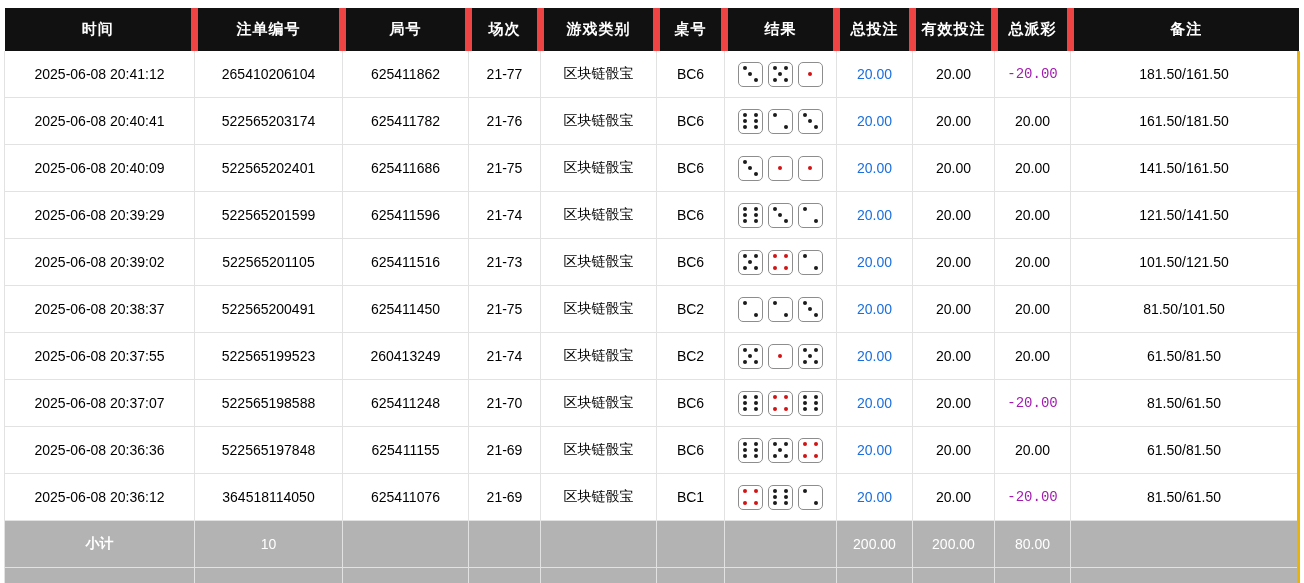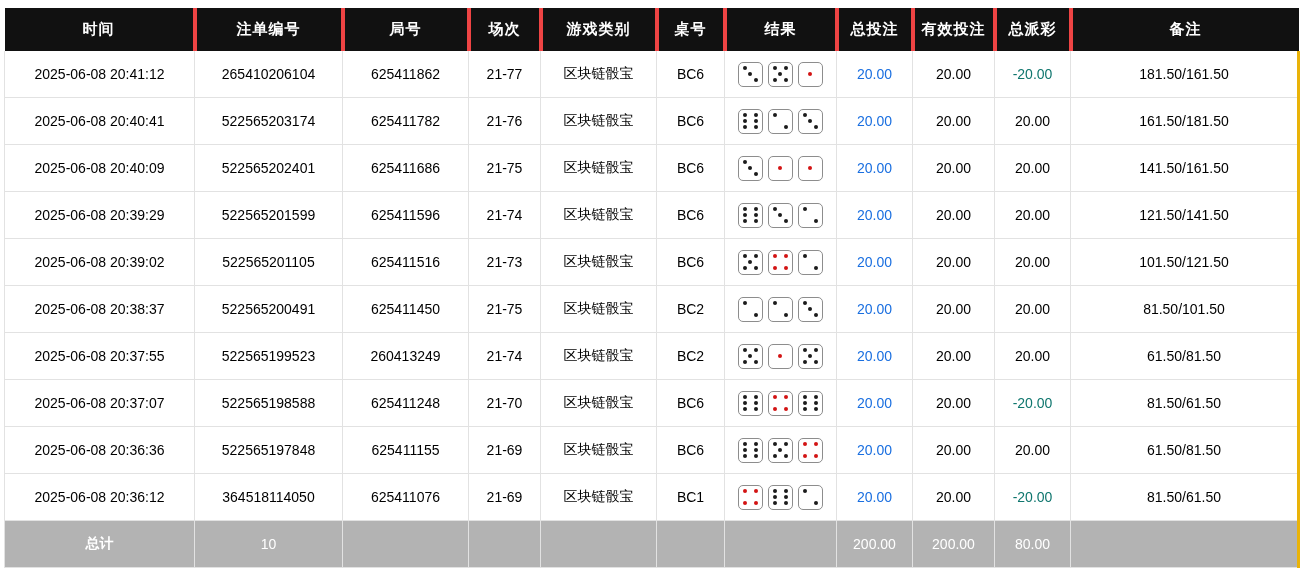--- a/index.html
+++ b/index.html
@@ -21,21 +21,21 @@
     margin: 8px 4px 0 4px;
     table-layout: fixed;
   }
   #bet-table th {
     background: #111111;
     color: #ffffff;
     font-weight: bold;
     font-size: 15px;
     height: 43px;
     padding: 0 4px;
-    border-right: 4px solid #ef4444;
+    border-right: 7px solid #ef4444;
     text-align: center;
     letter-spacing: 1px;
   }
   #bet-table th:last-child { border-right: none; }
   #bet-table td {
     height: 46px;
     border-bottom: 1px solid #e2e2e2;
     border-right: 1px solid #e2e2e2;
     text-align: center;
     font-size: 14px;
@@ -52,21 +52,21 @@
   .c-session  { width: 72px; }
   .c-game     { width: 116px; }
   .c-table    { width: 68px; }
   .c-result   { width: 112px; }
   .c-total    { width: 76px; }
   .c-valid    { width: 82px; }
   .c-payout   { width: 76px; }
   .c-remark   { width: auto; }
 
   .blue  { color: #1a6fe0; }
-  .red   { color: #0f766e; }
+  .red   { color: #a21caf; font-family: Liberation Mono, monospace; }
 
   .dice-wrap {
     display: flex;
     justify-content: center;
     align-items: center;
     gap: 5px;
   }
   .die {
     width: 25px;
     height: 25px;
@@ -468,26 +468,39 @@
               <i class="p33"></i>
             </span>
           </div>
         </td>
         <td class="blue">20.00</td>
         <td>20.00</td>
         <td class="red">-20.00</td>
         <td>81.50/61.50</td>
       </tr>
       <tr class="summary">
-        <td class="label">总计</td>
+        <td class="label">小计</td>
         <td class="plain">10</td>
         <td></td>
         <td></td>
         <td></td>
         <td></td>
         <td></td>
         <td class="plain">200.00</td>
         <td class="plain">200.00</td>
         <td class="plain">80.00</td>
         <td></td>
       </tr>
+      <tr class="summary">
+        <td class="label">总计</td>
+        <td class="plain">10</td>
+        <td></td>
+        <td></td>
+        <td></td>
+        <td></td>
+        <td></td>
+        <td class="plain">200.00</td>
+        <td class="plain">200.00</td>
+        <td class="plain">80.00</td>
+        <td></td>
+      </tr>
     </tbody>
 </table>
 
 </body></html>

